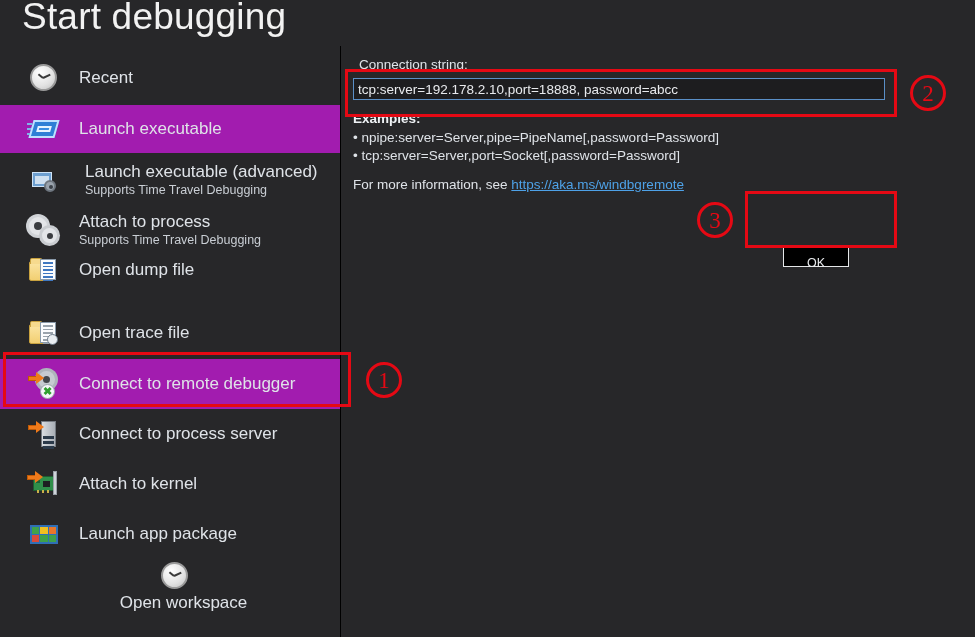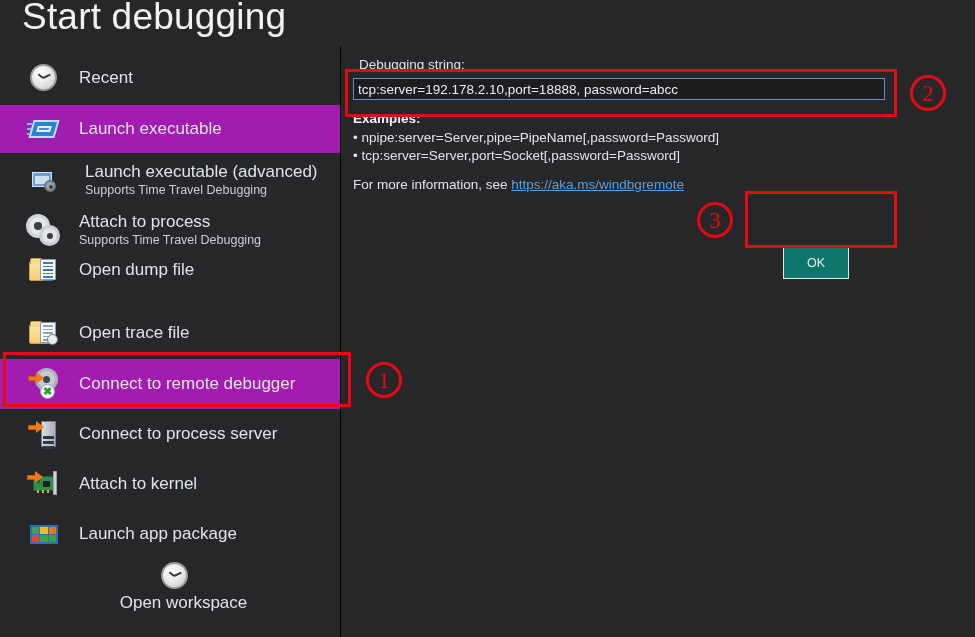--- a/index.html
+++ b/index.html
@@ -258,22 +258,22 @@
   .ex-2 { top: 102px; }
   .more-info {
     position: absolute; left: 12px; top: 131px;
     font-size: 13.5px; color: #dfe3e8; white-space: nowrap;
   }
   .more-info a {
     color: #4ea2e8; text-decoration: underline;
   }
   .ok-button {
     position: absolute; left: 442px; top: 200px;
-    width: 66px; height: 33px;
-    background: #0f766e;
+    width: 66px; height: 21px;
+    background: #000000;
     border: 1px solid #e6e8ea;
     box-sizing: border-box;
     color: #e9ebee;
     font-size: 12.5px;
     font-family: "Liberation Sans", sans-serif;
     cursor: pointer;
     padding: 7px;
     line-height: 19px;
   }
 
@@ -466,21 +466,21 @@
       </div>
       <div class="nav-text">
         <div class="nav-label">Open workspace</div>
       </div>
     </div>
   </div>
 
   <div class="divider-v"></div>
 
   <div class="panel">
-    <div class="field-label">Debugging string:</div>
+    <div class="field-label">Connection string:</div>
 
     <input class="conn-input" type="text" value="tcp:server=192.178.2.10,port=18888, password=abcc" style="">
 
     <div class="examples-title">Examples:</div>
     <div class="ex-line ex-1">• npipe:server=Server,pipe=PipeName[,password=Password]</div>
     <div class="ex-line ex-2">• tcp:server=Server,port=Socket[,password=Password]</div>
 
     <div class="more-info">
       <span>For more information, see </span><a href="#">https://aka.ms/windbgremote</a>
     </div>

